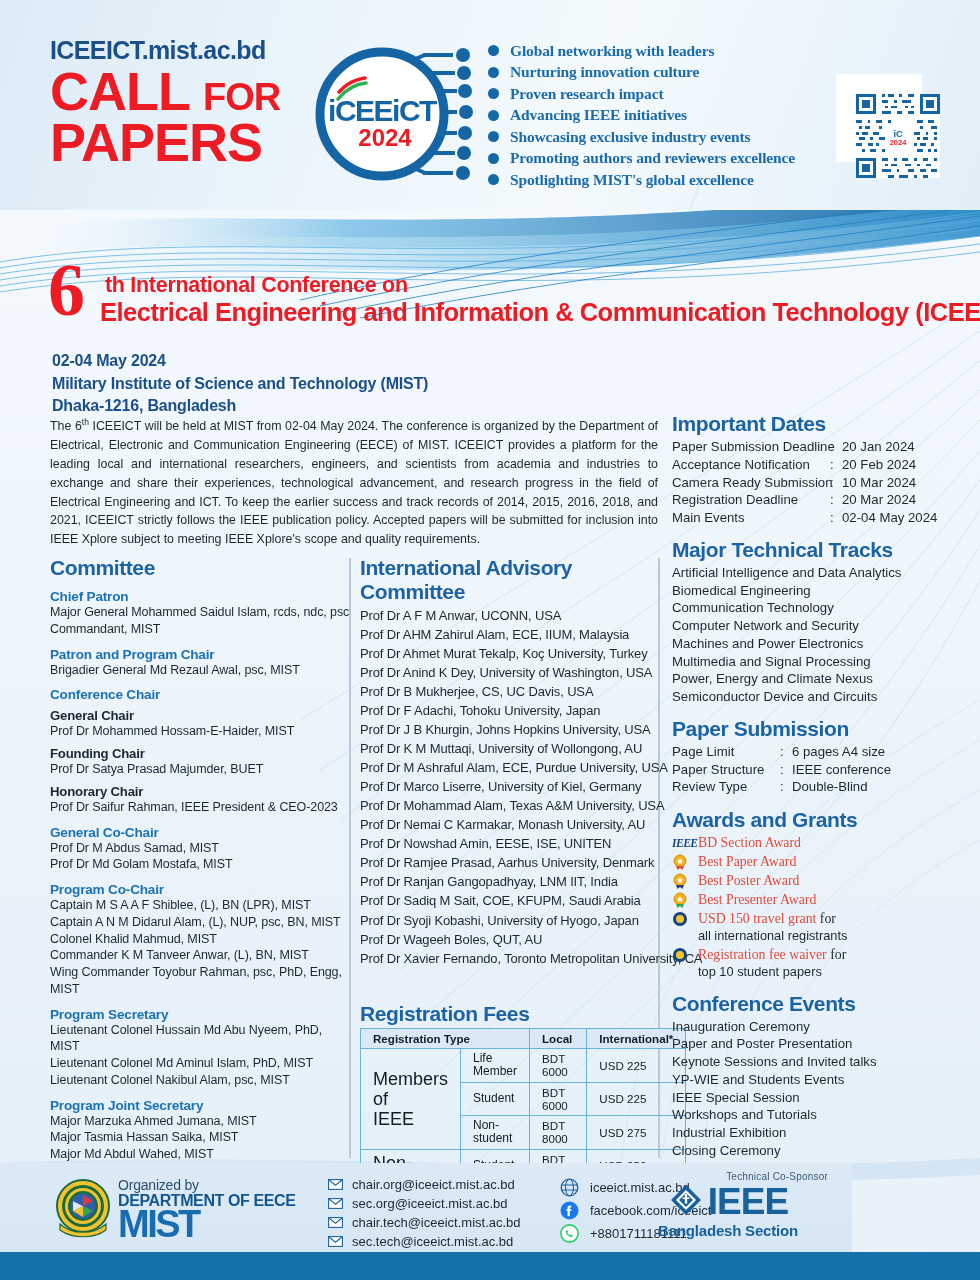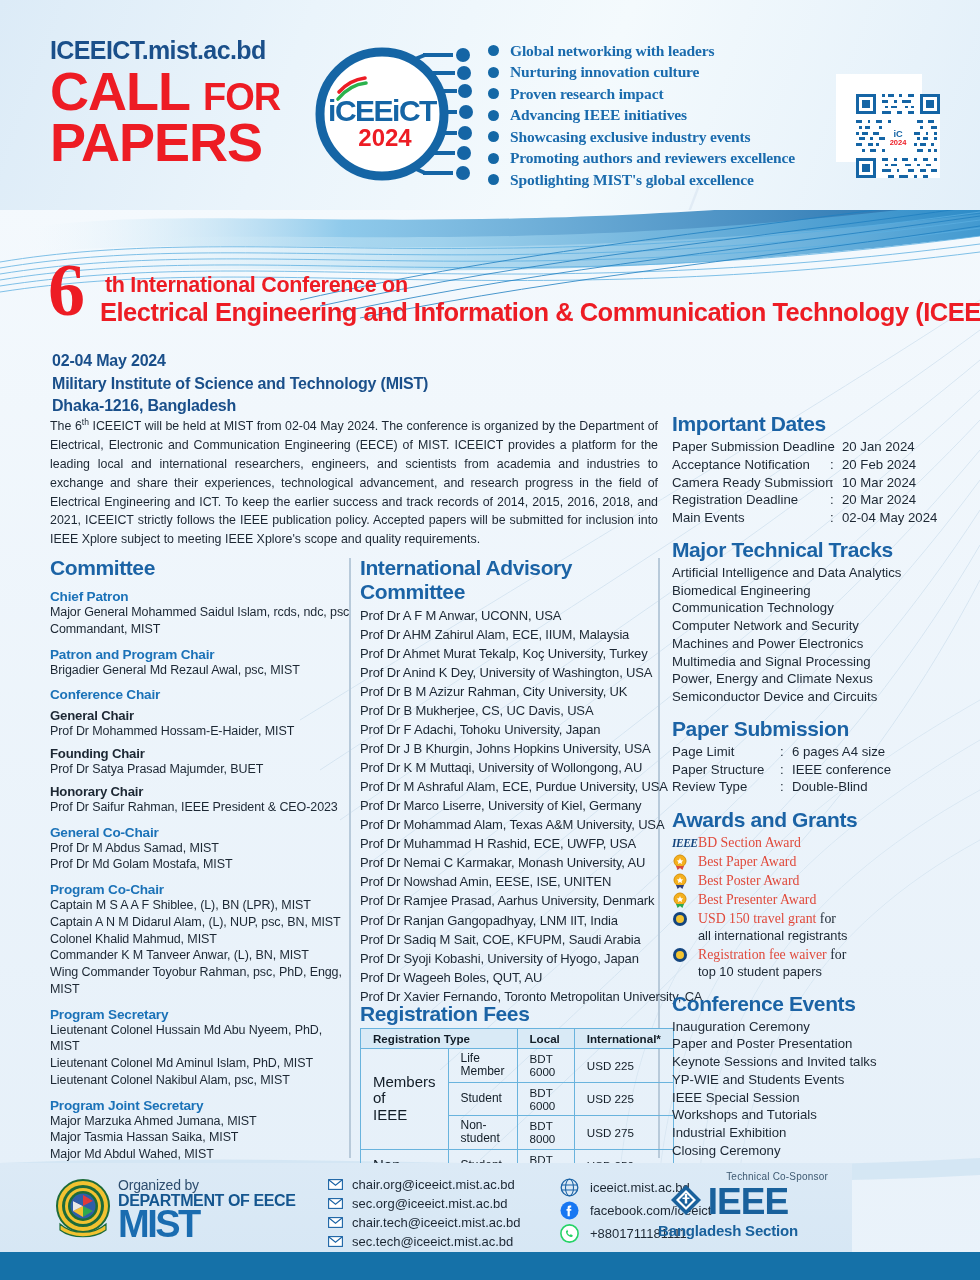--- a/index.html
+++ b/index.html
@@ -97,21 +97,21 @@
   .iac.tight { font-size:13px; }
 
   
   #regfees { position:absolute; left:360px; top:594px; width:298px; }
   table.fees { border-collapse:collapse; width:292px; font-size:11.6px; }
   table.fees th, table.fees td {
     border:1px solid #69b3dd; padding:3px 12px; color:#111c26;
     text-align:left; font-weight:400; line-height:1.12;
   }
   table.fees th { background:#d9eaf6; font-weight:800; font-size:11.6px; }
-  td.rowhdr { text-align:left; padding-left:6px; font-size:15px; }
+  td.rowhdr { text-align:left; padding-left:6px; font-size:18px; }
   td.sub { font-size:12px; }
   .travel-note { font-size:9.5px; color:#3a4a58; margin-top:2px; }
 
   
   #col-right { position:absolute; left:672px; top:0px; width:300px; }
   .kv { display:flex; font-size:13.2px; color:#1c2733; line-height:1.345; }
   .kv .k { width:158px; white-space:nowrap; }
   .kv .c { width:12px; }
   .kv .v { white-space:nowrap; }
   .kv2 .k { width:108px; }
@@ -467,29 +467,27 @@
         <div class="person">Asst Prof Hasan Monir, MIST</div>
       </div>
     </div>
 
     <div id="col-mid">
       <div class="sec-h">International Advisory Committee</div>
       <div class="iac">Prof Dr A F M Anwar, UCONN, USA</div>
       <div class="iac">Prof Dr AHM Zahirul Alam, ECE, IIUM, Malaysia</div>
       <div class="iac">Prof Dr Ahmet Murat Tekalp, Koç University, Turkey</div>
       <div class="iac">Prof Dr Anind K Dey, University of Washington, USA</div>
-      <div class="iac">Prof Dr B M Azizur Rahman, City University, UK</div>
       <div class="iac">Prof Dr B Mukherjee, CS, UC Davis, USA</div>
       <div class="iac">Prof Dr F Adachi, Tohoku University, Japan</div>
       <div class="iac">Prof Dr J B Khurgin, Johns Hopkins University, USA</div>
       <div class="iac">Prof Dr K M Muttaqi, University of Wollongong, AU</div>
       <div class="iac">Prof Dr M Ashraful Alam, ECE, Purdue University, USA</div>
       <div class="iac">Prof Dr Marco Liserre, University of Kiel, Germany</div>
       <div class="iac">Prof Dr Mohammad Alam, Texas A&amp;M University, USA</div>
-      <div class="iac">Prof Dr Muhammad H Rashid, ECE, UWFP, USA</div>
       <div class="iac">Prof Dr Nemai C Karmakar, Monash University, AU</div>
       <div class="iac">Prof Dr Nowshad Amin, EESE, ISE, UNITEN</div>
       <div class="iac">Prof Dr Ramjee Prasad, Aarhus University, Denmark</div>
       <div class="iac">Prof Dr Ranjan Gangopadhyay, LNM IIT, India</div>
       <div class="iac">Prof Dr Sadiq M Sait, COE, KFUPM, Saudi Arabia</div>
       <div class="iac">Prof Dr Syoji Kobashi, University of Hyogo, Japan</div>
       <div class="iac">Prof Dr Wageeh Boles, QUT, AU</div>
       <div class="iac tight">Prof Dr Xavier Fernando, Toronto Metropolitan University, CA</div>
     </div>
 

